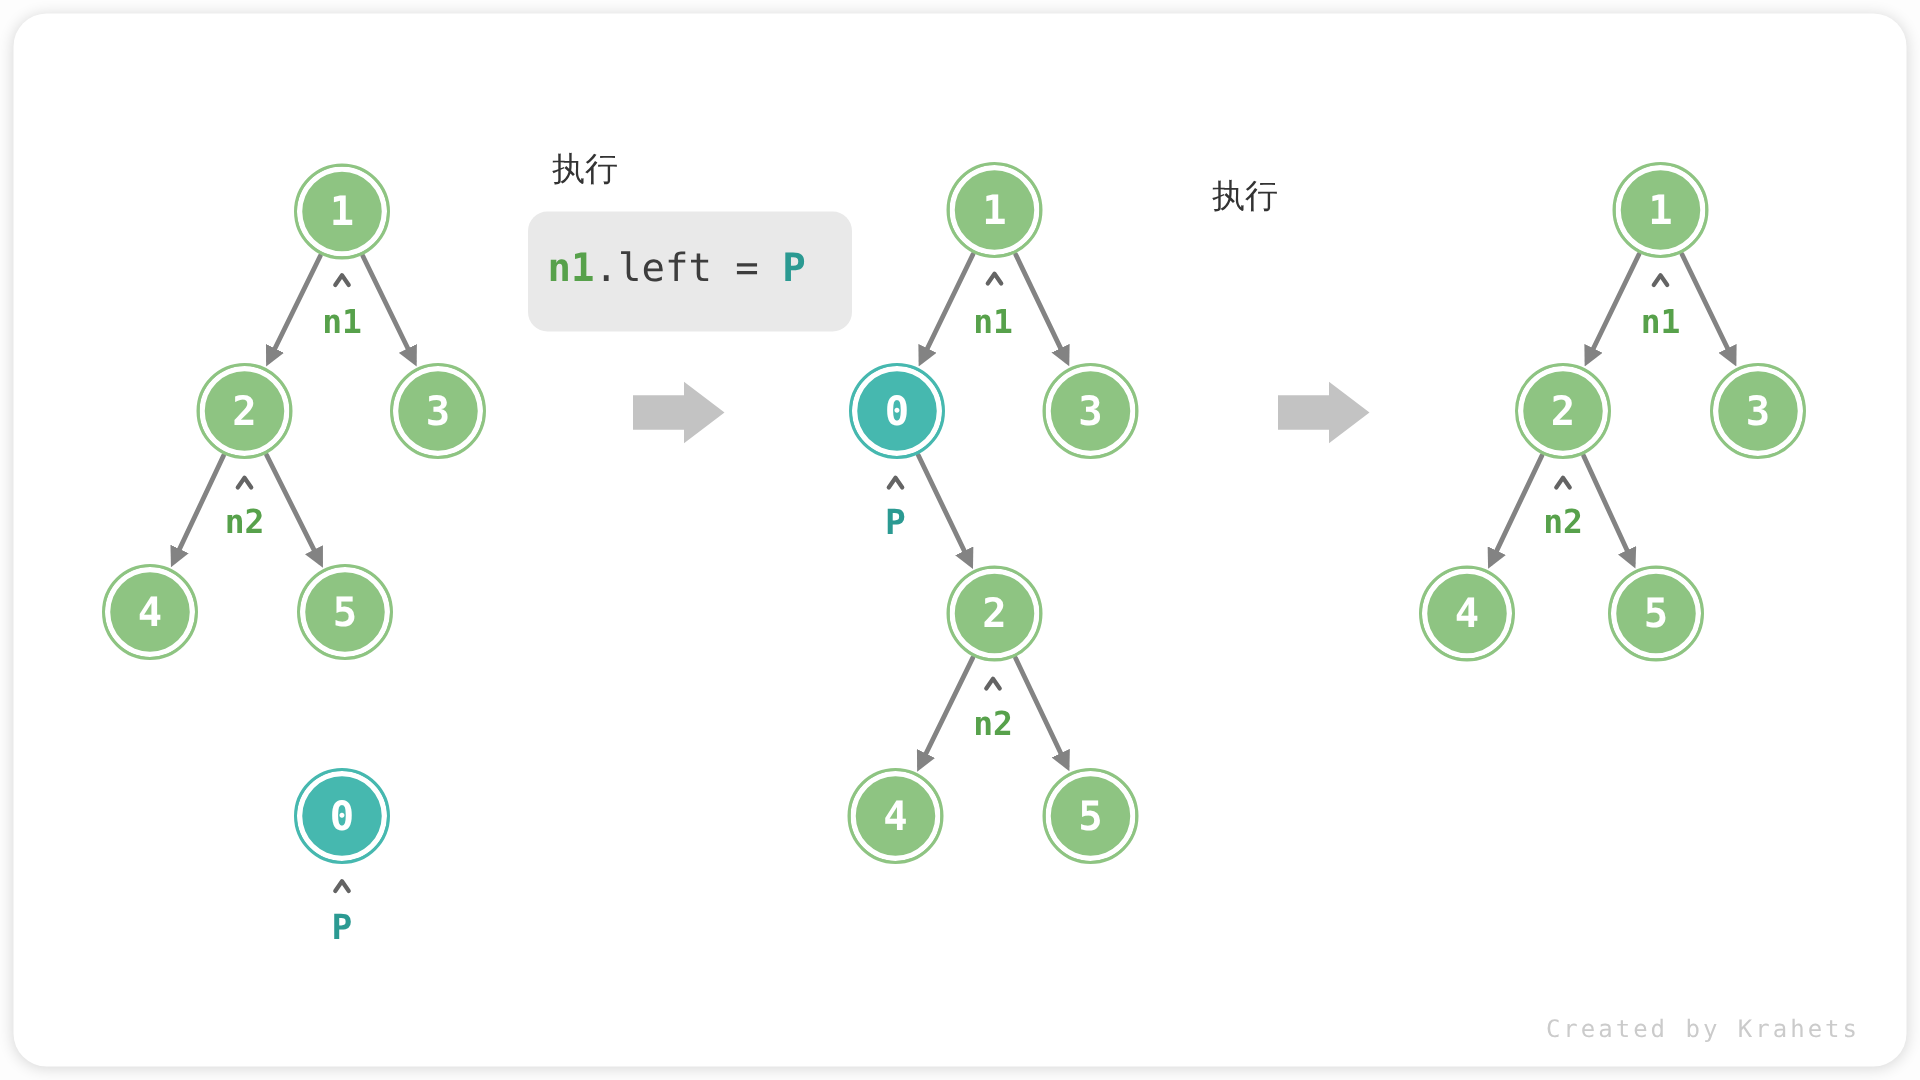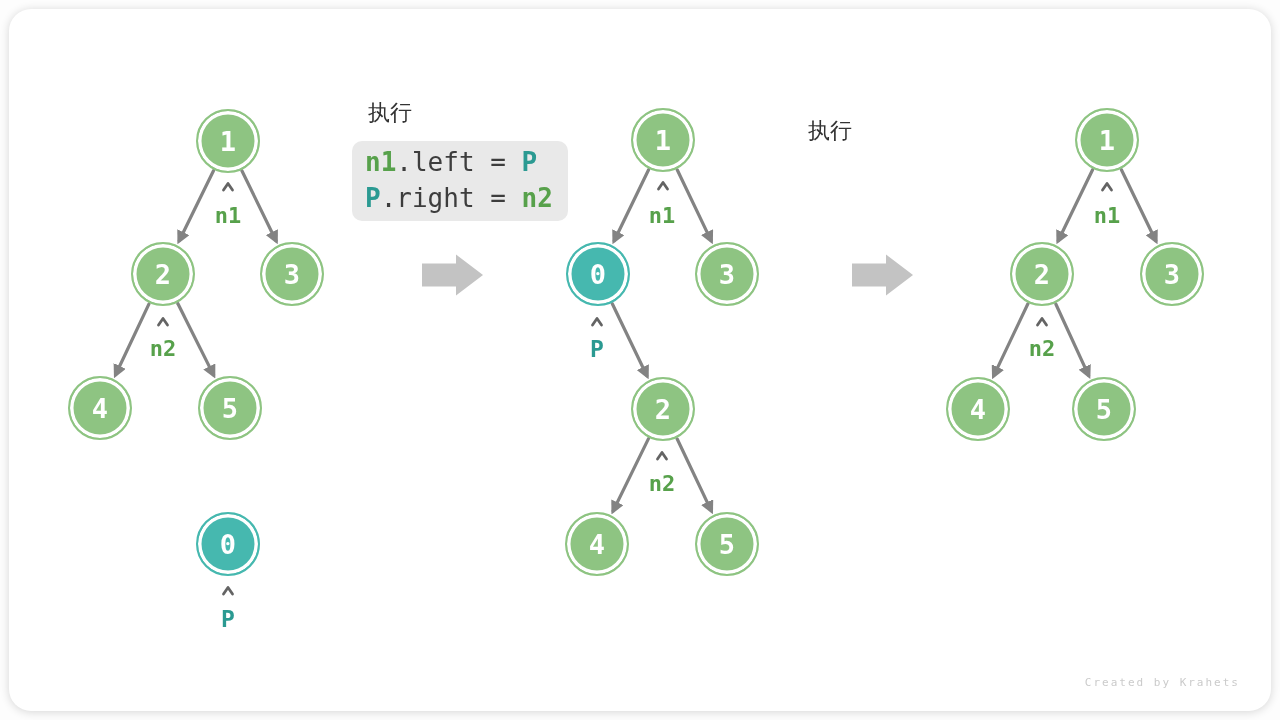--- a/index.html
+++ b/index.html
@@ -39,30 +39,30 @@
   
   .exec-title{
     position:absolute;font-family:"Liberation Sans","DejaVu Sans",sans-serif;
     font-size:22px;color:#333333;font-weight:500;white-space:nowrap;
   }
   .codebox{
     position:absolute;background:#e9e9e9;border-radius:10px;
     font-size:26px;color:#3d3d3d;box-sizing:border-box;
   }
   .codebox .code-line{white-space:pre;}
-  #codebox1{left:352px;top:141px;width:216px;height:80px;padding:3px 13px 0;}
+  #codebox1{left:352px;top:141px;width:216px;height:80px;padding:20px 13px 0;border-radius:13px;}
   #codebox1 .code-line{line-height:36px;}
   #codebox2{left:793px;top:157px;width:206px;height:46px;padding:0 11px;}
   #codebox2 .code-line{line-height:46px;}
   .kw-g{color:#57a14b;font-weight:bold;}
   .kw-t{color:#2b9a92;font-weight:bold;}
 
   .watermark{
     position:absolute;right:40px;top:676px;
-    font-size:11px;color:#cbcbcb;letter-spacing:2px;white-space:nowrap;
+    font-size:16px;color:#cbcbcb;letter-spacing:2px;white-space:nowrap;
   }
 </style>
 </head>
 <body>
 
 <div class="card"></div>
 
 <svg class="layer" width="1280" height="720" viewBox="0 0 1280 720">
   <defs>
     <marker id="ah" viewBox="0 0 10 10" refX="7" refY="5" markerWidth="4.2" markerHeight="4.2" orient="auto-start-reverse">
@@ -116,21 +116,20 @@
       </svg>
   </span>
 
   <div class="ptr" style="left:228px;top:203px">n1</div>
   <div class="ptr" style="left:163px;top:336px">n2</div>
   <div class="ptr teal" style="left:228px;top:606px">P</div>
 
   <div class="exec-title" style="left:368px;top:98px">执行</div>
   <div class="codebox" id="codebox1">
     <div class="code-line"><span class="kw-g">n1</span><span>.left = </span><span class="kw-t">P</span></div>
-    <div class="code-line"><span class="kw-t">P</span><span>.right = </span><span class="kw-g">n2</span></div>
   </div>
 
   <div class="node" style="left:631px;top:108px">1</div>
   <div class="node teal" style="left:566px;top:242px">0</div>
   <div class="node" style="left:695px;top:242px">3</div>
   <div class="node" style="left:631px;top:377px">2</div>
   <div class="node" style="left:565px;top:512px">4</div>
   <div class="node" style="left:695px;top:512px">5</div>
 
   <span class="caret" style="left:656px;top:180px">

